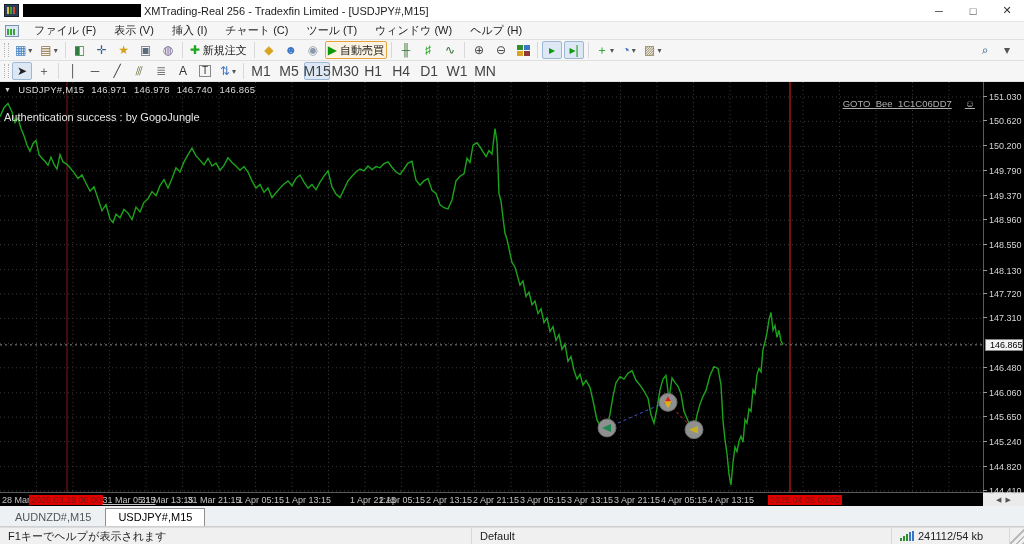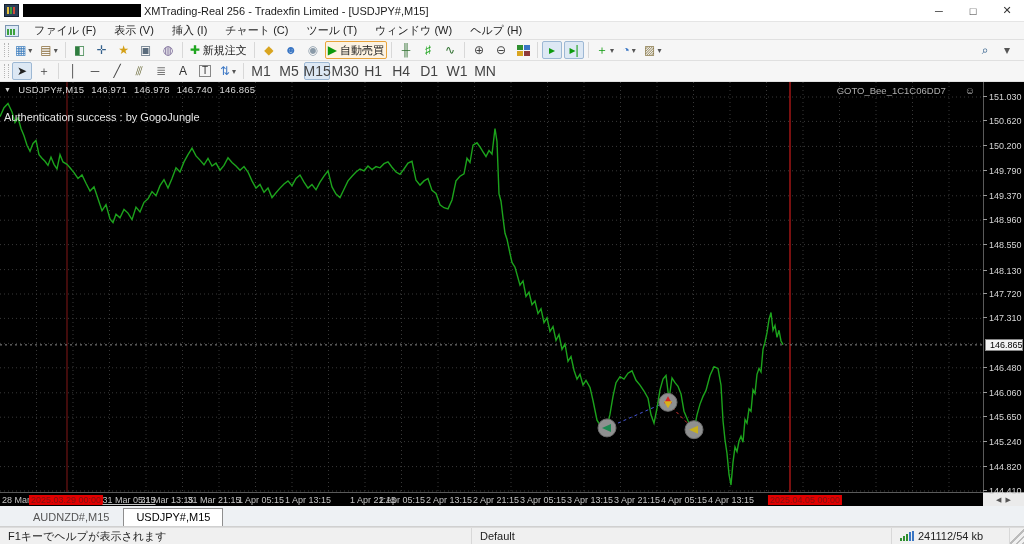--- a/index.html
+++ b/index.html
@@ -41,35 +41,35 @@
   .tile-icon i { display:block; }
   .tb-right { margin-left:auto; display:flex; align-items:center; padding-right:6px; }
 
   
   .chart-wrap { height:424px; display:grid; grid-template-columns:983px 41px; grid-template-rows:410px 14px; background:#000; position:relative; }
   .plot { position:relative; background:#000; overflow:hidden; }
   .plot svg { display:block; }
   .ohlc-line { position:absolute; top:2px; left:4px; color:#d8d8d8; font-size:9.5px; letter-spacing:.2px; display:flex; gap:7px; align-items:center; }
   .ohlc-line .tri { font-size:7px; color:#cfcfcf; }
   .watermark { position:absolute; top:29px; left:4px; color:#e6e6e6; font-size:11px; }
-  .ea-label { position:absolute; top:3px; right:8px; color:#b0b0b0; font-size:9.5px; display:flex; align-items:center; gap:19px; }
+  .ea-label { position:absolute; top:16px; right:8px; color:#b0b0b0; font-size:9.5px; display:flex; align-items:center; gap:13px;text-decoration:underline; }
   .ea-label .smile { font-size:10px; color:#b0b0b0; }
   .price-axis { position:relative; background:#000; border-left:1px solid #5a5a5a; }
   .ptick { position:absolute; left:5px; color:#d6d6d6; font-size:9px; }
   .ptick::before { content:""; position:absolute; left:-6px; top:4px; width:4px; height:1px; background:#9a9a9a; }
   .price-tag { position:absolute; left:1px; right:1px; background:#f2f2f2; color:#000; font-size:9px; text-align:left; padding:0 0 0 4px; border:1px solid #888; }
   .time-axis { position:relative; background:#000; border-top:1px solid #5a5a5a; grid-column:1; }
   .ttick { position:absolute; top:2px; transform:translateX(-50%); color:#c2c2c2; font-size:9px; white-space:nowrap; }
   .ttick.left { transform:none; }
   .ttick.red { background:#e00000; color:#7c1212; padding:0 2px; }
   .axis-corner { grid-column:2; background:#ebebeb; border-top:1px solid #9a9a9a; display:flex; align-items:center; justify-content:center; gap:4px; }
   .axis-corner span { font-size:7px; color:#555; }
 
   
-  .tabsbar { height:21px; background:#eef1f4; display:flex; align-items:flex-end; padding-left:20px; border-bottom:1px solid #d0d0d0; }
+  .tabsbar { height:21px; background:#eef1f4; display:flex; align-items:flex-end; padding-left:2px; border-bottom:1px solid #d0d0d0; }
   .tab { padding:2px 12px 3px; font-size:11px; color:#555; margin-right:1px; border:1px solid transparent; border-bottom:none; }
   .tab.active { background:#ffffff; color:#000; border-color:#8e8e8e; }
 
   
   .statusbar { height:17px; background:#f0f0f0; display:flex; align-items:center; font-size:11px; color:#222; border-top:1px solid #dcdcdc; }
   .scell { padding:0 8px; height:100%; display:flex; align-items:center; border-right:1px solid #d8d8d8; }
   .scell.help { flex:1 1 auto; }
   .scell.profile { width:420px; }
   .scell.conn { width:118px; gap:4px; }
   .bars { display:flex; align-items:flex-end; gap:1px; height:10px; }

